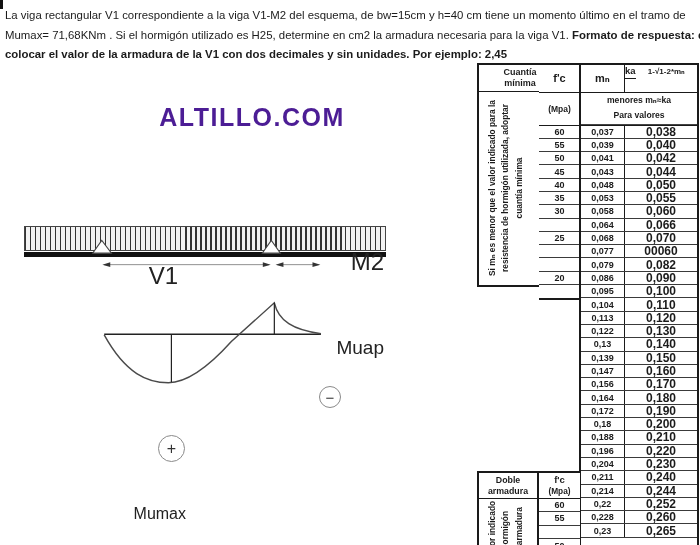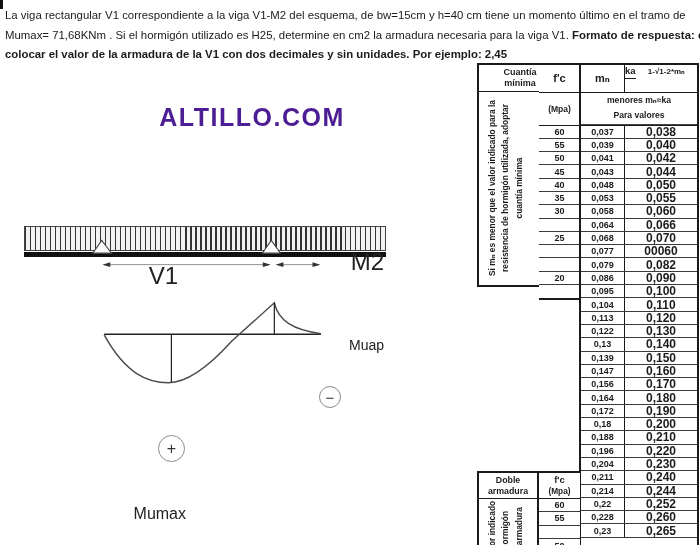--- a/index.html
+++ b/index.html
@@ -13,21 +13,21 @@
   
   #watermark{left:152px;top:103px;width:200px;font-size:25px;font-weight:700;color:#4c1d95;
              letter-spacing:1.5px;text-align:center;}
   
   #load{left:24px;top:226px;width:362px;height:25px;border:1.5px solid #444;box-sizing:border-box;
         background:repeating-linear-gradient(90deg,#333 0 1.5px,#f2f2f2 1.5px 5px);}
   #beam{left:24px;top:252px;width:362px;height:5px;background:#111;}
   .fig-label{font-weight:400;color:#222;text-align:right;}
   #v1-label{left:118px;top:262px;width:60px;font-size:24px;}
   #m2-label{left:332px;top:248px;width:52px;font-size:24px;}
-  #muap-label{left:318px;top:337px;width:66px;font-size:14px;}
+  #muap-label{left:318px;top:337px;width:66px;font-size:19px;}
   #mumax-label{left:108px;top:505px;width:78px;font-size:16px;}
   .sign-circle{border:1.5px solid #8a8a8a;border-radius:50%;box-sizing:border-box;
                display:flex;align-items:center;justify-content:center;color:#333;background:transparent;}
   #plus-circle{left:158px;top:435px;width:27px;height:27px;font-size:16px;}
   #minus-circle{left:319px;top:386px;width:22px;height:22px;font-size:15px;}
   
   .blk{box-sizing:border-box;background:#fff;}
   .hdrcell{display:flex;flex-direction:column;align-items:center;justify-content:center;
            font-weight:700;text-align:center;}
   

